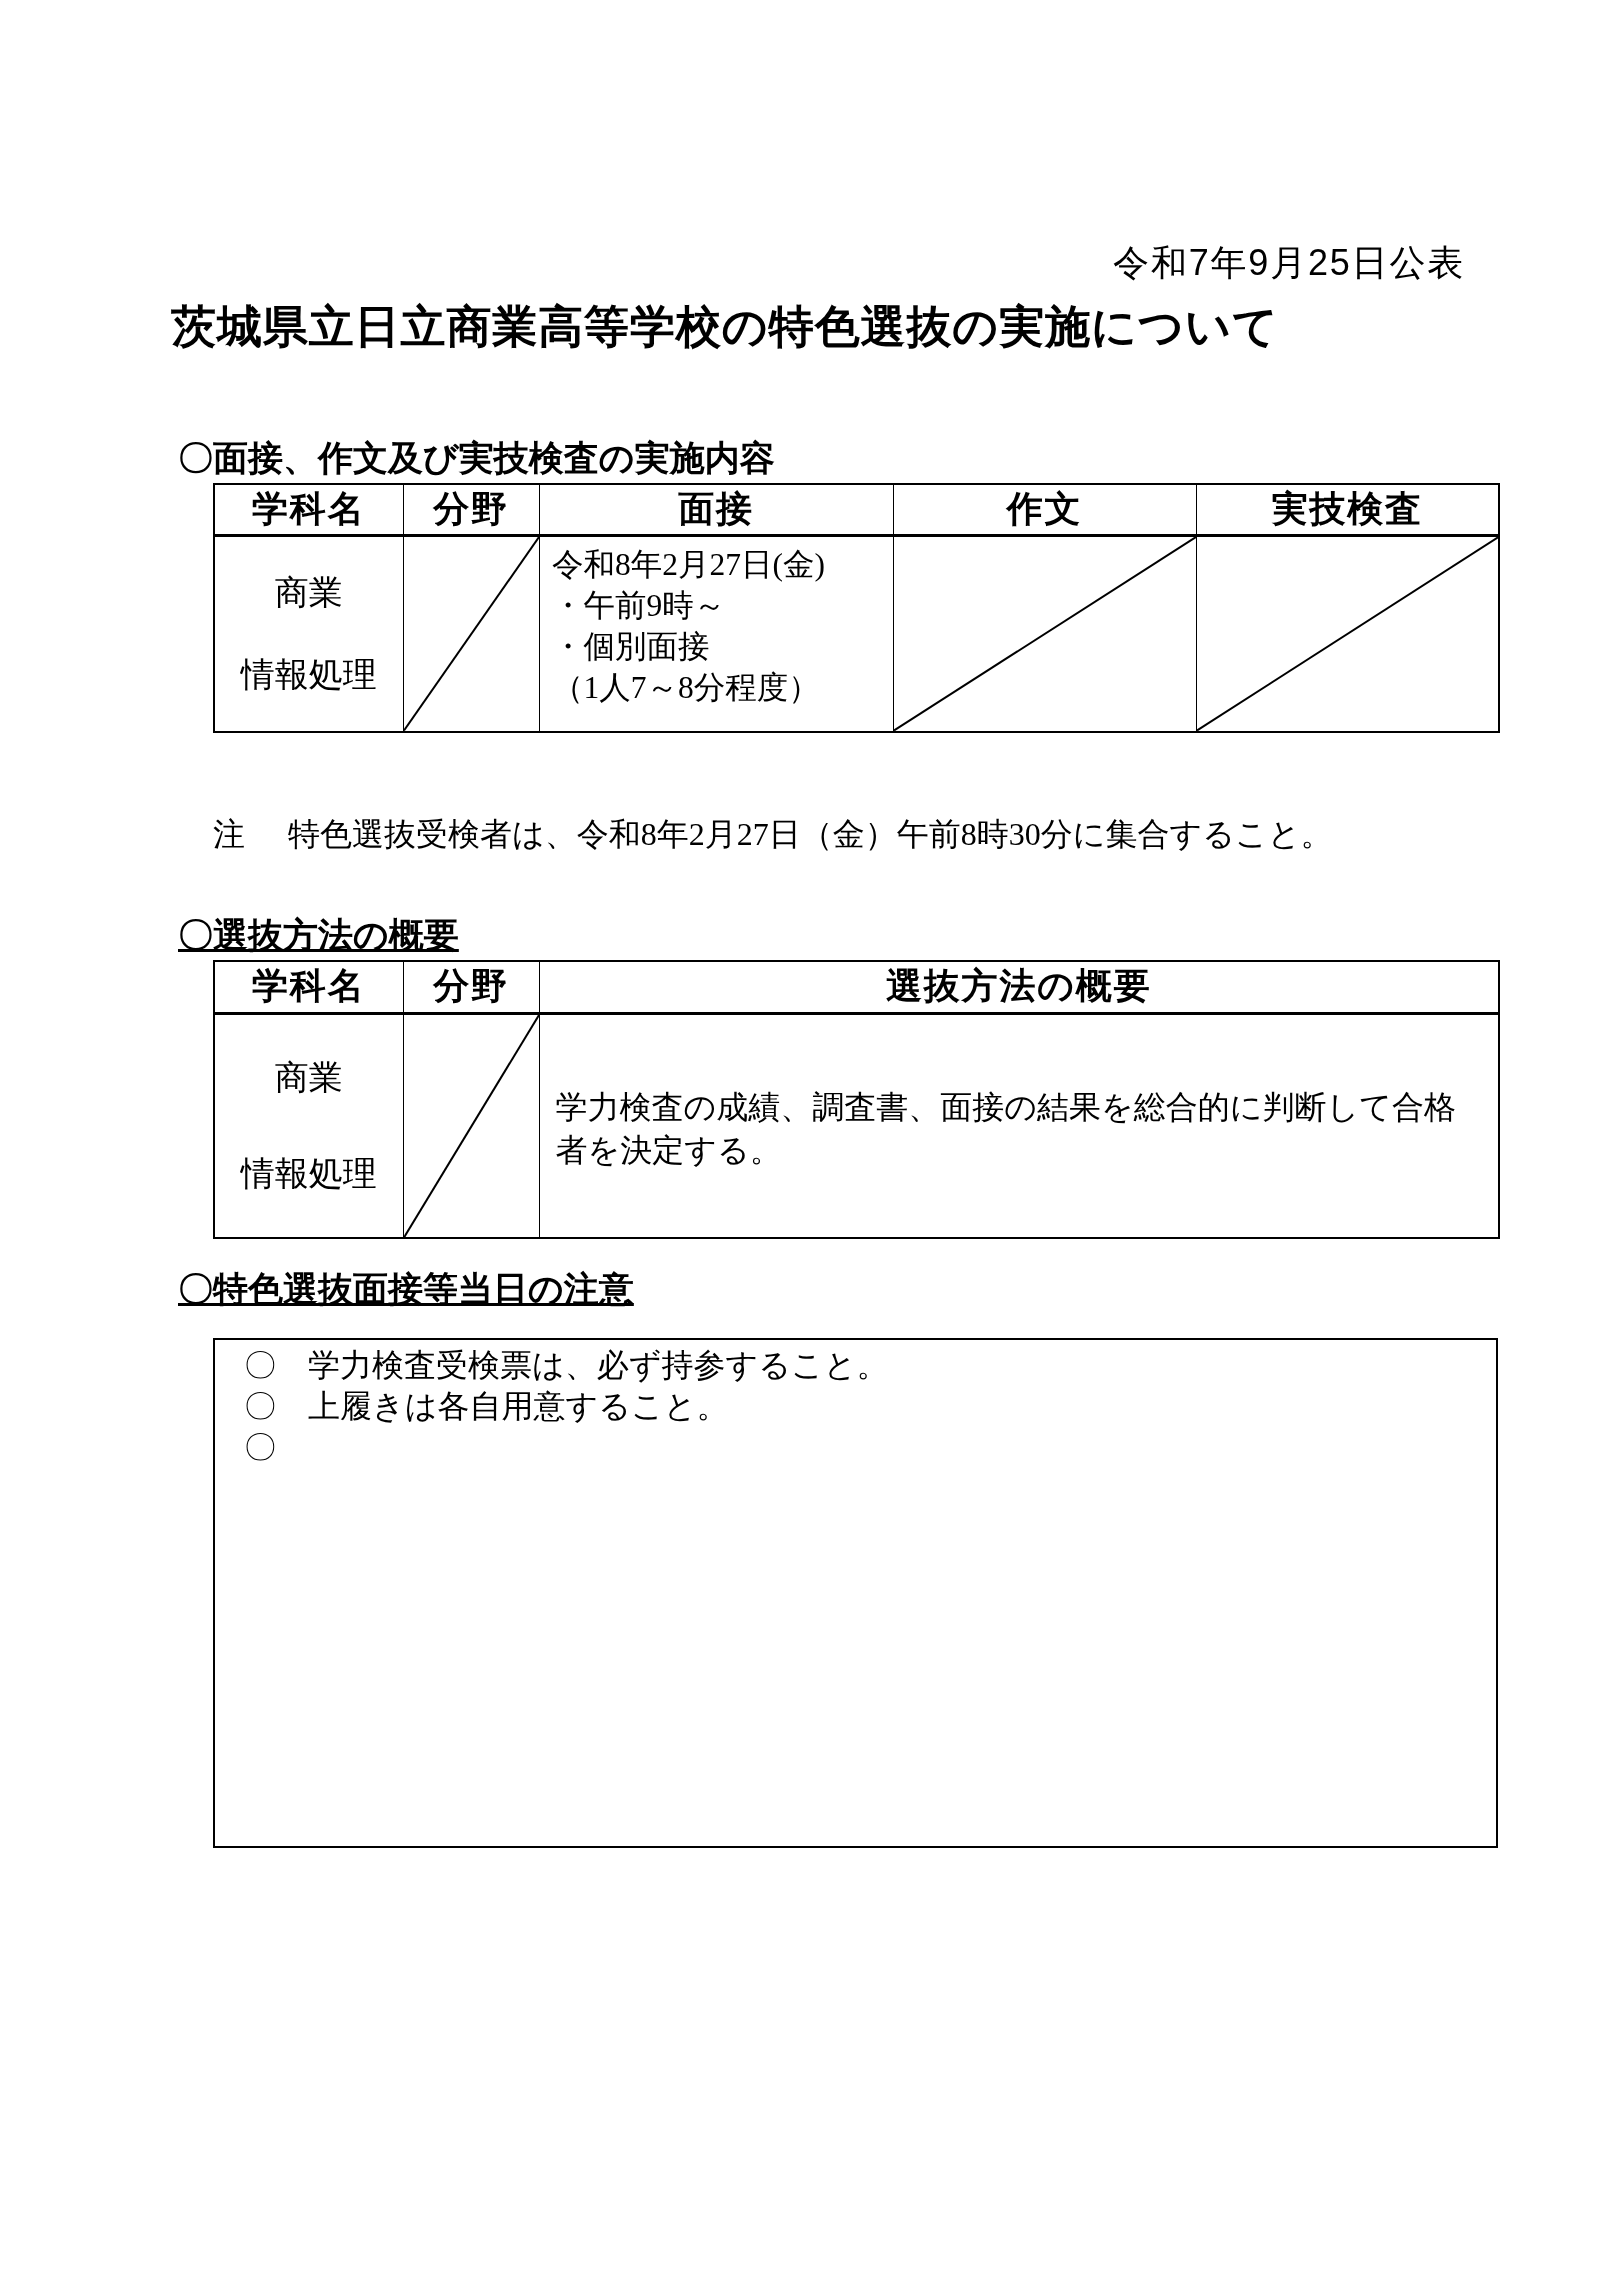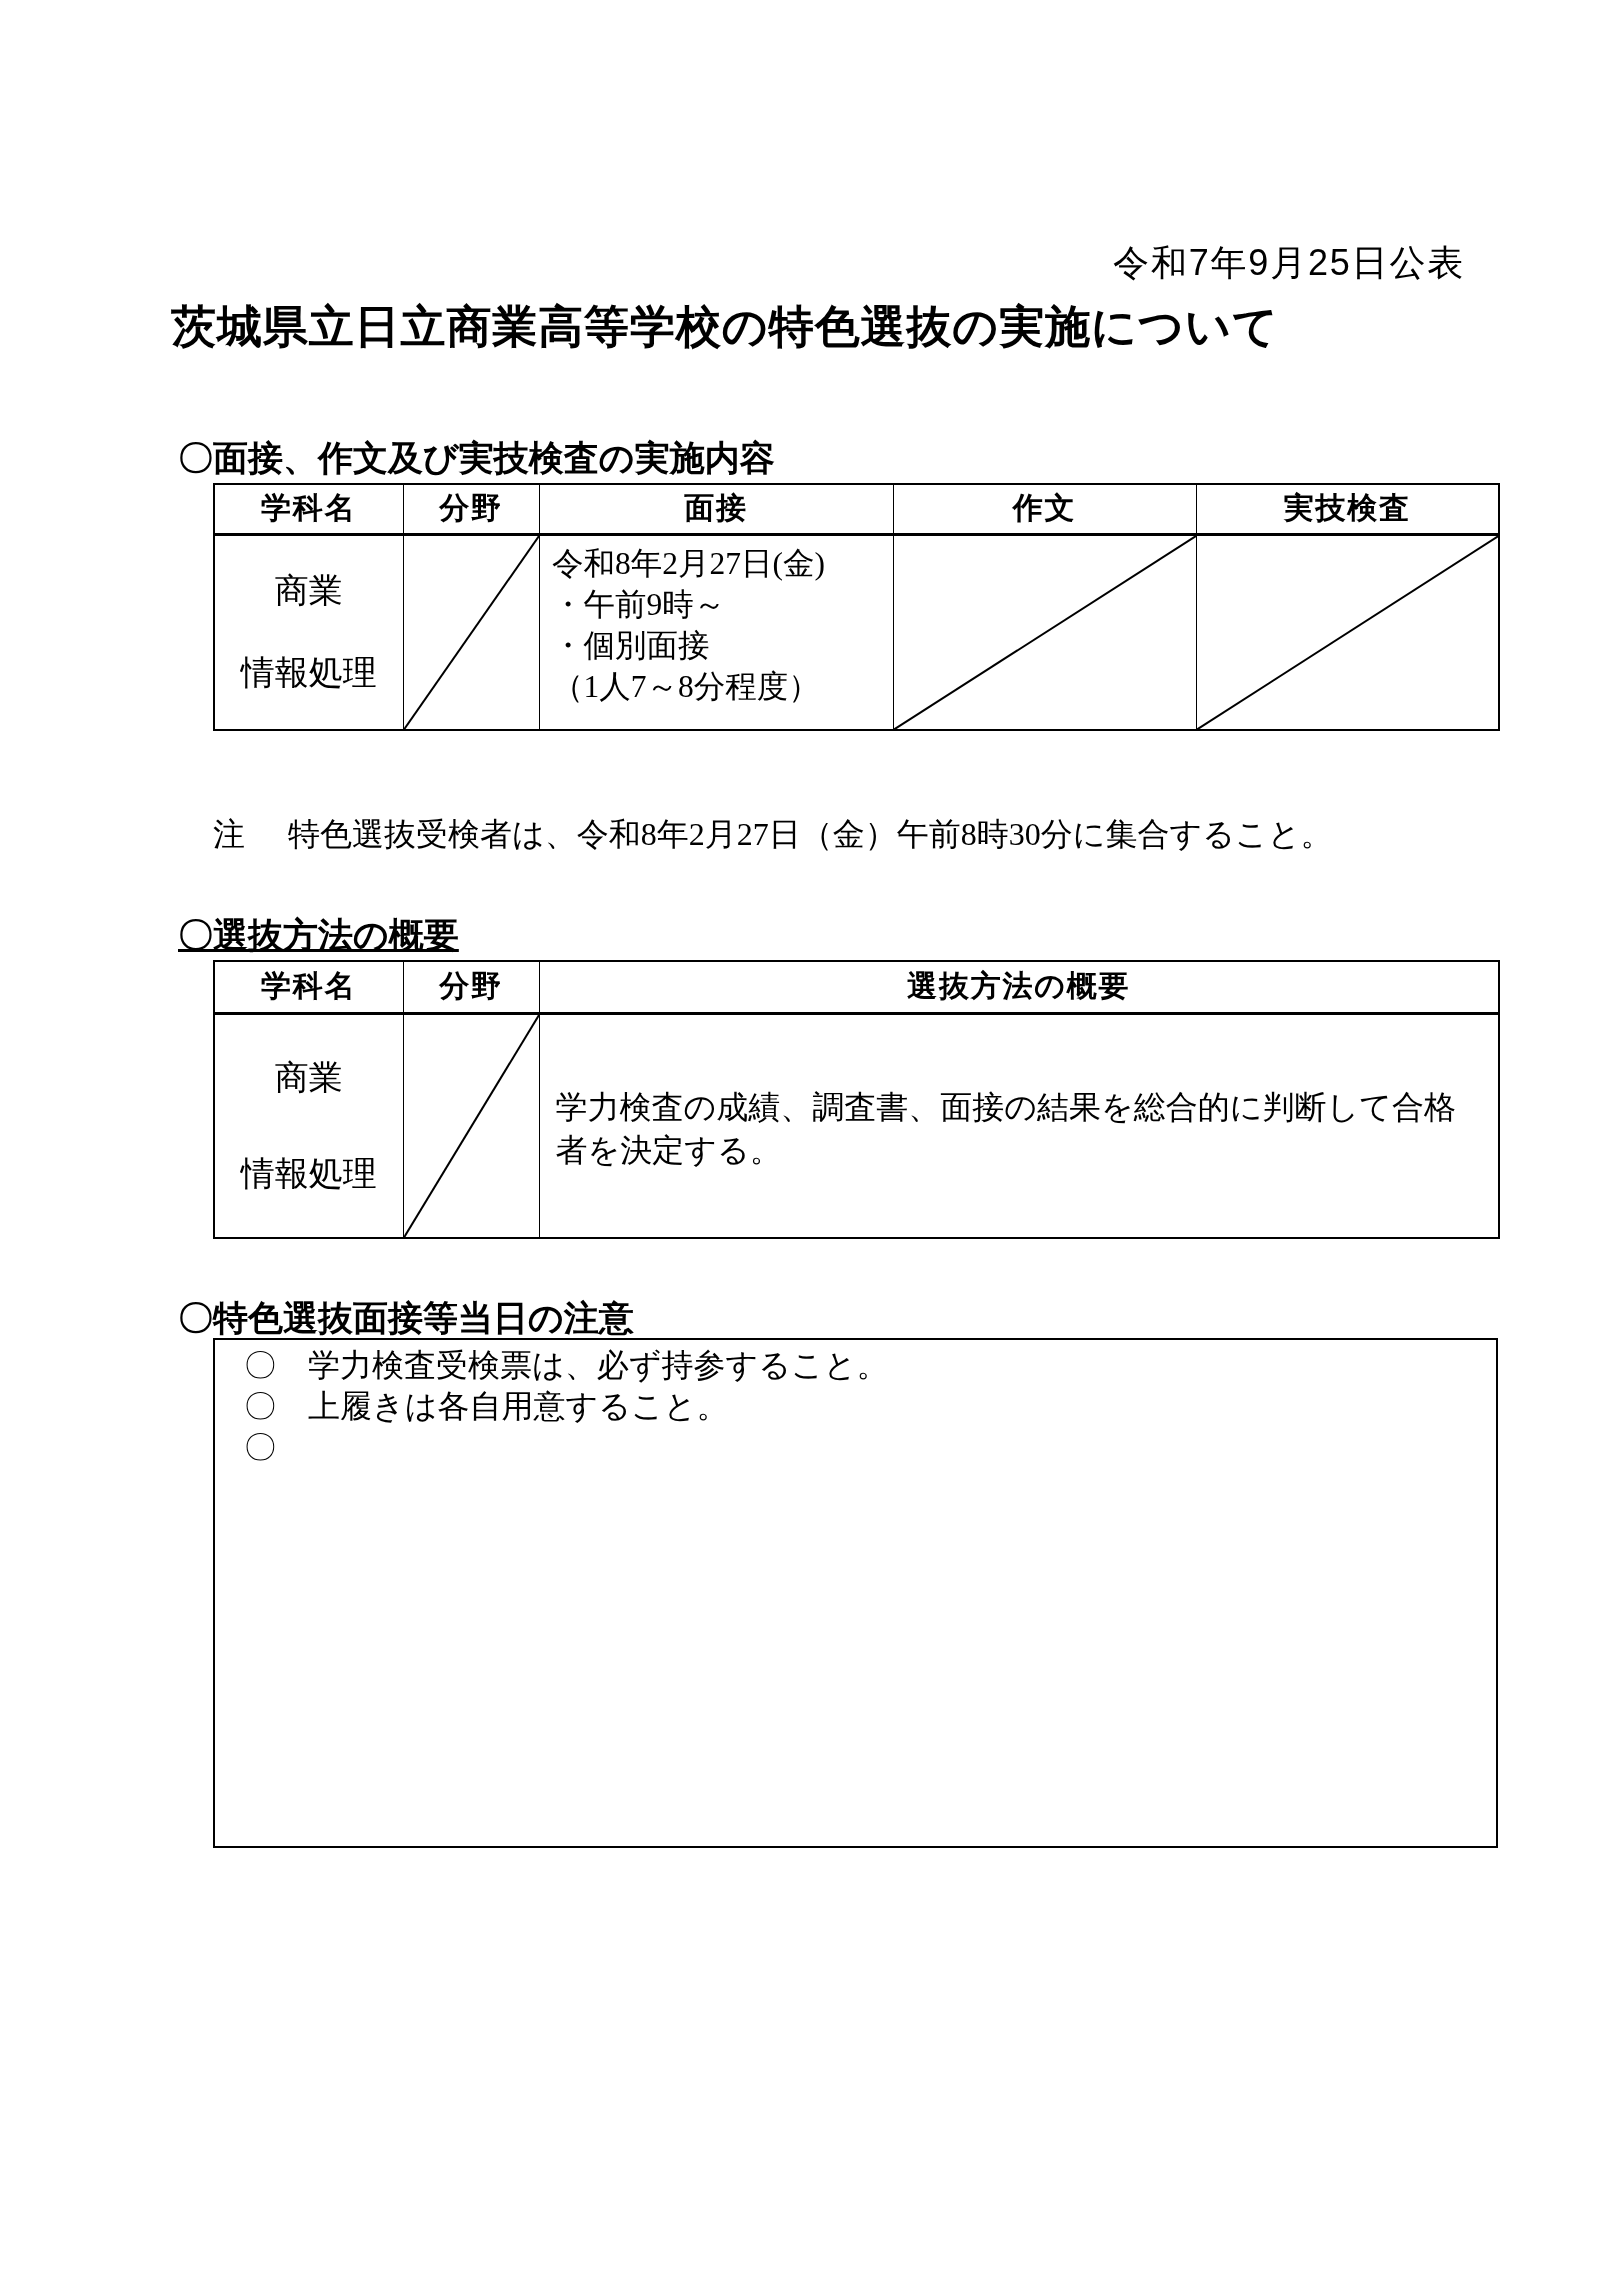--- a/index.html
+++ b/index.html
@@ -31,35 +31,35 @@
   }
   .sec-heading {
     position: absolute;
     font-size: 35px;
     font-weight: bold;
     white-space: nowrap;
     text-align: center;
   }
   #sec1-heading { left: 178px; top: 435px; }
   #sec2-heading { left: 178px; top: 912px; text-decoration: underline; }
-  #sec3-heading { left: 178px; top: 1295px; }
+  #sec3-heading { left: 178px; top: 1266px; text-decoration: underline; }
 
   table.doc-table {
     position: absolute;
     border-collapse: collapse;
     table-layout: fixed;
     border: 2.7px solid #000;
   }
   #table1 { left: 213px; top: 483px; width: 1285px; }
   #table2 { left: 213px; top: 960px; width: 1285px; }
   .doc-table th, .doc-table td { border: 1.8px solid #000; }
   .doc-table th {
     font-family: Liberation Sans, sans-serif;
     font-weight: bold;
-    font-size: 30px;
+    font-size: 36px;
     text-align: center;
     vertical-align: middle;
     border-bottom: 3.6px solid #000;
     letter-spacing: 1.8px;
   }
   #table1 th { height: 50px; }
   #table2 th { height: 52px; }
   #table1 td { height: 196px; }
   #table2 td { height: 225px; }
 

